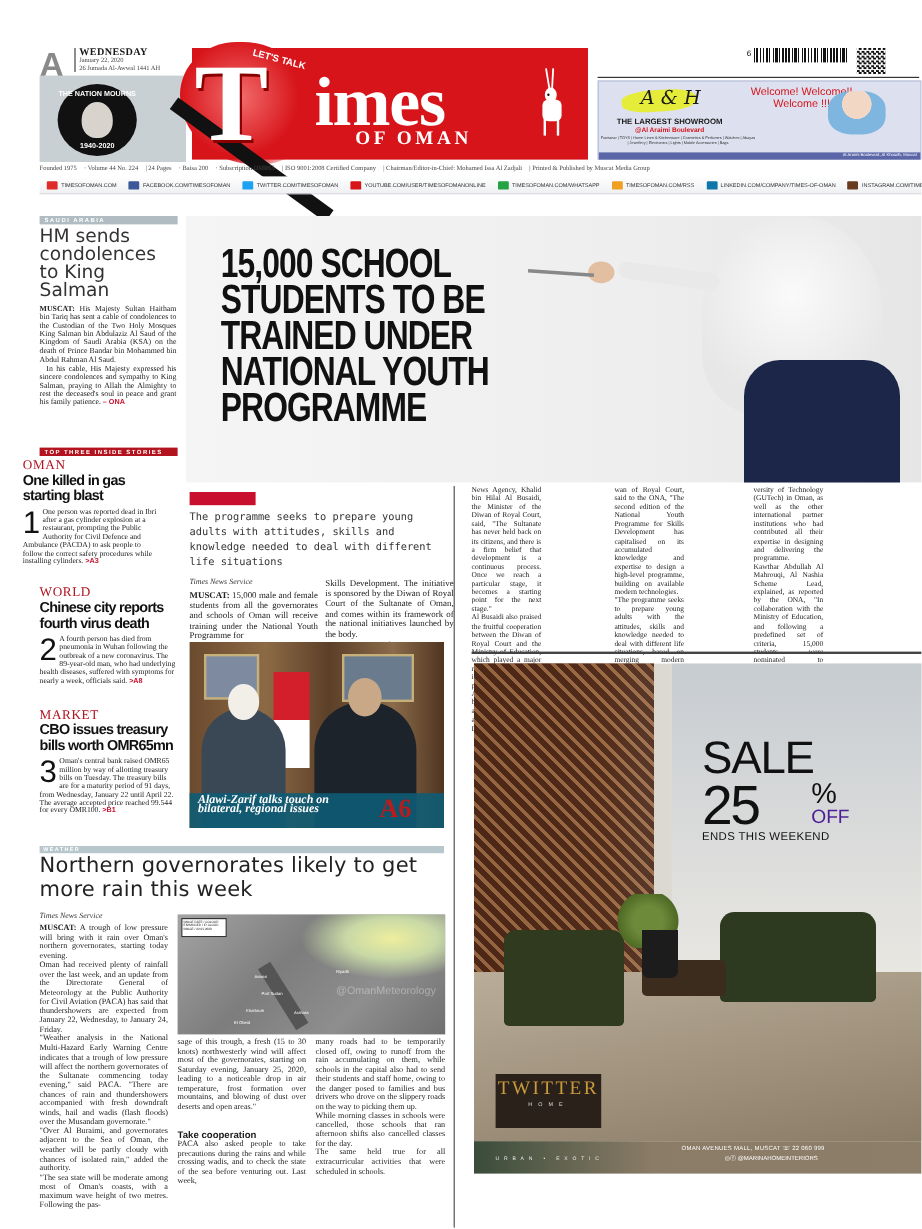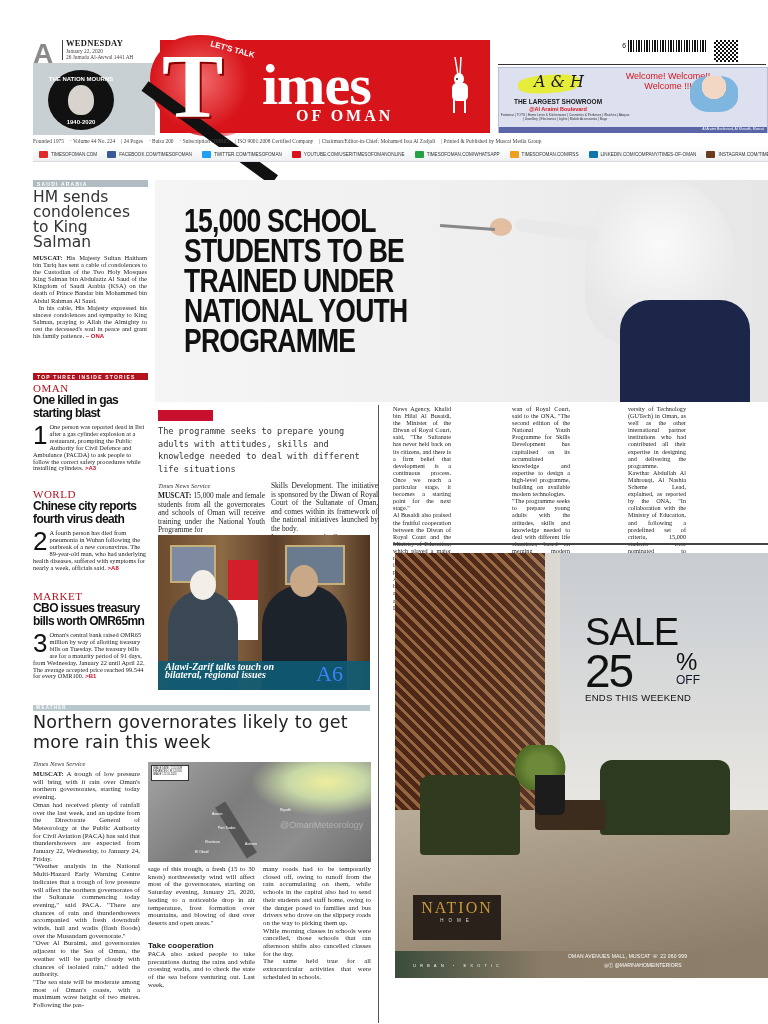--- a/index.html
+++ b/index.html
@@ -71,39 +71,39 @@
 .photo{left:158px;top:535px;width:212px;height:155px;background:linear-gradient(90deg,#6b4a2e 0%,#8c6a45 30%,#5c3f28 55%,#8a6b4a 80%,#4f3420 100%)}
 .flag-red{left:228px;top:560px;width:30px;height:80px;background:linear-gradient(#d21f2b 50%,#fff 50%)}
 .man1{left:168px;top:590px;width:70px;height:100px;border-radius:35px 35px 0 0;background:#3a4855}
 .man1-head{left:190px;top:570px;width:26px;height:30px;border-radius:50%;background:#f1efe8}
 .man2{left:262px;top:585px;width:85px;height:105px;border-radius:40px 40px 0 0;background:#1d232b}
 .man2-head{left:290px;top:565px;width:28px;height:32px;border-radius:50%;background:#c9a888}
 .frame1{left:170px;top:545px;width:46px;height:38px;border:2px solid #c6b07a;background:#7d8aa0}
 .frame2{left:285px;top:545px;width:60px;height:40px;border:2px solid #c6b07a;background:#6a7b8d}
 .photo-cap{left:158px;top:661px;width:212px;height:29px;background:rgba(12,92,118,0.88)}
 .photo-cap-text{left:165px;top:663px;width:110px;font-family:"Liberation Serif",serif;font-weight:bold;font-style:italic;font-size:10px;line-height:7.6px;color:#fff}
-.photo-cap-ref{left:316px;top:661px;font-family:"Liberation Serif",serif;font-weight:normal;font-size:22px;color:#3b82f6}
+.photo-cap-ref{left:316px;top:661px;font-family:"Liberation Serif",serif;font-weight:bold;font-size:22px;color:#b91c1c}
 
 .weather-bar{left:33px;top:705px;width:337px;height:6px;background:#b8c7cc}
 .weather-bar span{font-family:"Liberation Sans",sans-serif;font-size:4.5px;color:#fff;letter-spacing:1.2px;font-weight:bold;padding-left:3px;line-height:6px;display:block}
 .weather-head{left:33px;top:712px;width:345px;font-family:"DejaVu Sans",sans-serif;font-size:17.5px;line-height:20px;color:#222;letter-spacing:0.2px}
 .map{left:148px;top:762px;width:223px;height:100px;background:radial-gradient(ellipse at 80% 20%,#eeee9e 0,#c8d9a6 15%,transparent 30%),linear-gradient(135deg,#a4a4a4,#7d7d7d 40%,#8e8e8e 70%,#6f6f6f)}
 .map-redsea{left:230px;top:800px;width:12px;height:60px;background:#555;transform:rotate(-32deg)}
 .map-legend{left:151px;top:765px;width:38px;height:16px;background:#fff;border:1px solid #333;font-family:"Liberation Sans",sans-serif;font-size:2.6px;line-height:3.2px;padding:1px;color:#222}
 .map-wm{left:280px;top:820px;font-family:"Liberation Sans",sans-serif;font-size:9px;color:rgba(255,255,255,0.35)}
 .map-lbl{font-family:"Liberation Sans",sans-serif;font-size:3.5px;color:#fff}
 .vsep{left:378px;top:405px;width:1px;height:618px;background:#555}
 
 .ad-marina{left:395px;top:553px;width:373px;height:398px;background:linear-gradient(90deg,#6b3b23 0%,#7e4a2c 18%,#b07b55 30%,#d9d6ce 38%,#e5e3dd 60%,#d6d2c9 100%)}
 .screen{left:395px;top:553px;width:150px;height:340px;background:repeating-linear-gradient(45deg,#4a2616 0 5px,#9a6a45 5px 8px),#6b3b23;opacity:0.9}
 .wall{left:560px;top:553px;width:208px;height:260px;background:linear-gradient(180deg,#c7ccd1,#e9e7e2)}
 .sale{left:585px;top:613px;font-family:"Liberation Sans",sans-serif;font-size:38px;line-height:38px;color:#111;letter-spacing:-1px}
 .pct-num{left:585px;top:648px;font-family:"Liberation Sans",sans-serif;font-size:46px;line-height:46px;color:#111;letter-spacing:-2px}
 .pct-sym{left:676px;top:648px;font-family:"Liberation Sans",sans-serif;font-size:24px;color:#111}
-.pct-off{left:676px;top:673px;font-family:"Liberation Sans",sans-serif;font-size:12px;color:#0f172a}
+.pct-off{left:676px;top:673px;font-family:"Liberation Sans",sans-serif;font-size:16px;color:#4c1d95}
 .ends{left:585px;top:692px;font-family:"Liberation Sans",sans-serif;font-size:9.5px;color:#111;letter-spacing:0.3px}
 .floor{left:395px;top:810px;width:373px;height:141px;background:linear-gradient(170deg,#b9ad99,#9e907b 60%,#8b7c67)}
 .chair1{left:420px;top:775px;width:100px;height:80px;background:#2f3a1f;border-radius:10px 10px 4px 4px}
 .chair2{left:600px;top:760px;width:130px;height:75px;background:#2e3a20;border-radius:12px 12px 4px 4px}
 .table-ot{left:535px;top:800px;width:70px;height:30px;background:#3b2c1e;border-radius:4px}
 .plant{left:505px;top:745px;width:70px;height:45px;background:radial-gradient(circle,#6d8a3a 30%,#4e6a25 60%,transparent 62%)}
 .pot{left:535px;top:775px;width:30px;height:40px;background:#1c1c1c;border-radius:0 0 6px 6px}
 .marina-box{left:413px;top:895px;width:88px;height:45px;background:#2a211b}
 .marina-name{left:413px;top:899px;width:88px;text-align:center;font-family:"Liberation Serif",serif;font-size:16px;letter-spacing:2px;color:#c89a3c}
 .marina-home{left:413px;top:918px;width:88px;text-align:center;font-family:"Liberation Sans",sans-serif;font-size:4.5px;letter-spacing:5px;color:#ddd}
@@ -214,21 +214,21 @@
 <div class="abs hm-title">HM sends condolences to King Salman</div>
 <div class="abs body-text" style="left:33px;top:254px;width:114px;font-size:6.5px;line-height:7.1px">
   <b>MUSCAT:</b>
   <span>His Majesty Sultan Haitham bin Tariq has sent a cable of condolences to the Custodian of the Two Holy Mosques King Salman bin Abdulaziz Al Saud of the Kingdom of Saudi Arabia (KSA) on the death of Prince Bandar bin Mohammed bin Abdul Rahman Al Saud.</span><br>
   &nbsp;&nbsp;<span>In his cable, His Majesty expressed his sincere condolences and sympathy to King Salman, praying to Allah the Almighty to rest the deceased's soul in peace and grant his family patience.</span>
   <span class="ref">– ONA</span>
 </div>
 
 <div class="abs kicker k-red" style="left:33px;top:373px;width:115px">TOP THREE INSIDE STORIES</div>
 
-<div class="abs" style="left:33px;top:382px;width:115px">
+<div class="abs" style="left:19px;top:382px;width:115px">
   <div class="sect-label">OMAN</div>
   <div class="teaser-head">One killed in gas starting blast</div>
   <div class="teaser-body" style="margin-top:5px">
     <span class="big-num">1</span>
     <span>One person was reported dead in Ibri after a gas cylinder explosion at a restaurant, prompting the Public Authority for Civil Defence and Ambulance (PACDA) to ask people to follow the correct safety procedures while installing cylinders.</span>
     <span class="ref">&gt;A3</span>
   </div>
 </div>
 <div class="abs" style="left:33px;top:488px;width:115px">
   <div class="sect-label">WORLD</div>
@@ -329,17 +329,17 @@
 <div class="abs table-ot"></div>
 <div class="abs plant"></div>
 <div class="abs pot"></div>
 <div class="abs sale">SALE</div>
 <div class="abs pct-num">25</div>
 <div class="abs pct-sym">%</div>
 <div class="abs pct-off">OFF</div>
 <div class="abs ends">ENDS THIS WEEKEND</div>
 <div class="abs marina-bottom"></div>
 <div class="abs marina-box"></div>
-<div class="abs marina-name">NATION</div>
+<div class="abs marina-name">TWITTER</div>
 <div class="abs marina-home">HOME</div>
 <div class="abs marina-tag">URBAN • EXOTIC</div>
 <div class="abs marina-addr">OMAN AVENUES MALL, MUSCAT   ☏ 22 060 999</div>
 <div class="abs marina-handle">◎ⓕ @MARINAHOMEINTERIORS</div>
 
 </body></html>

